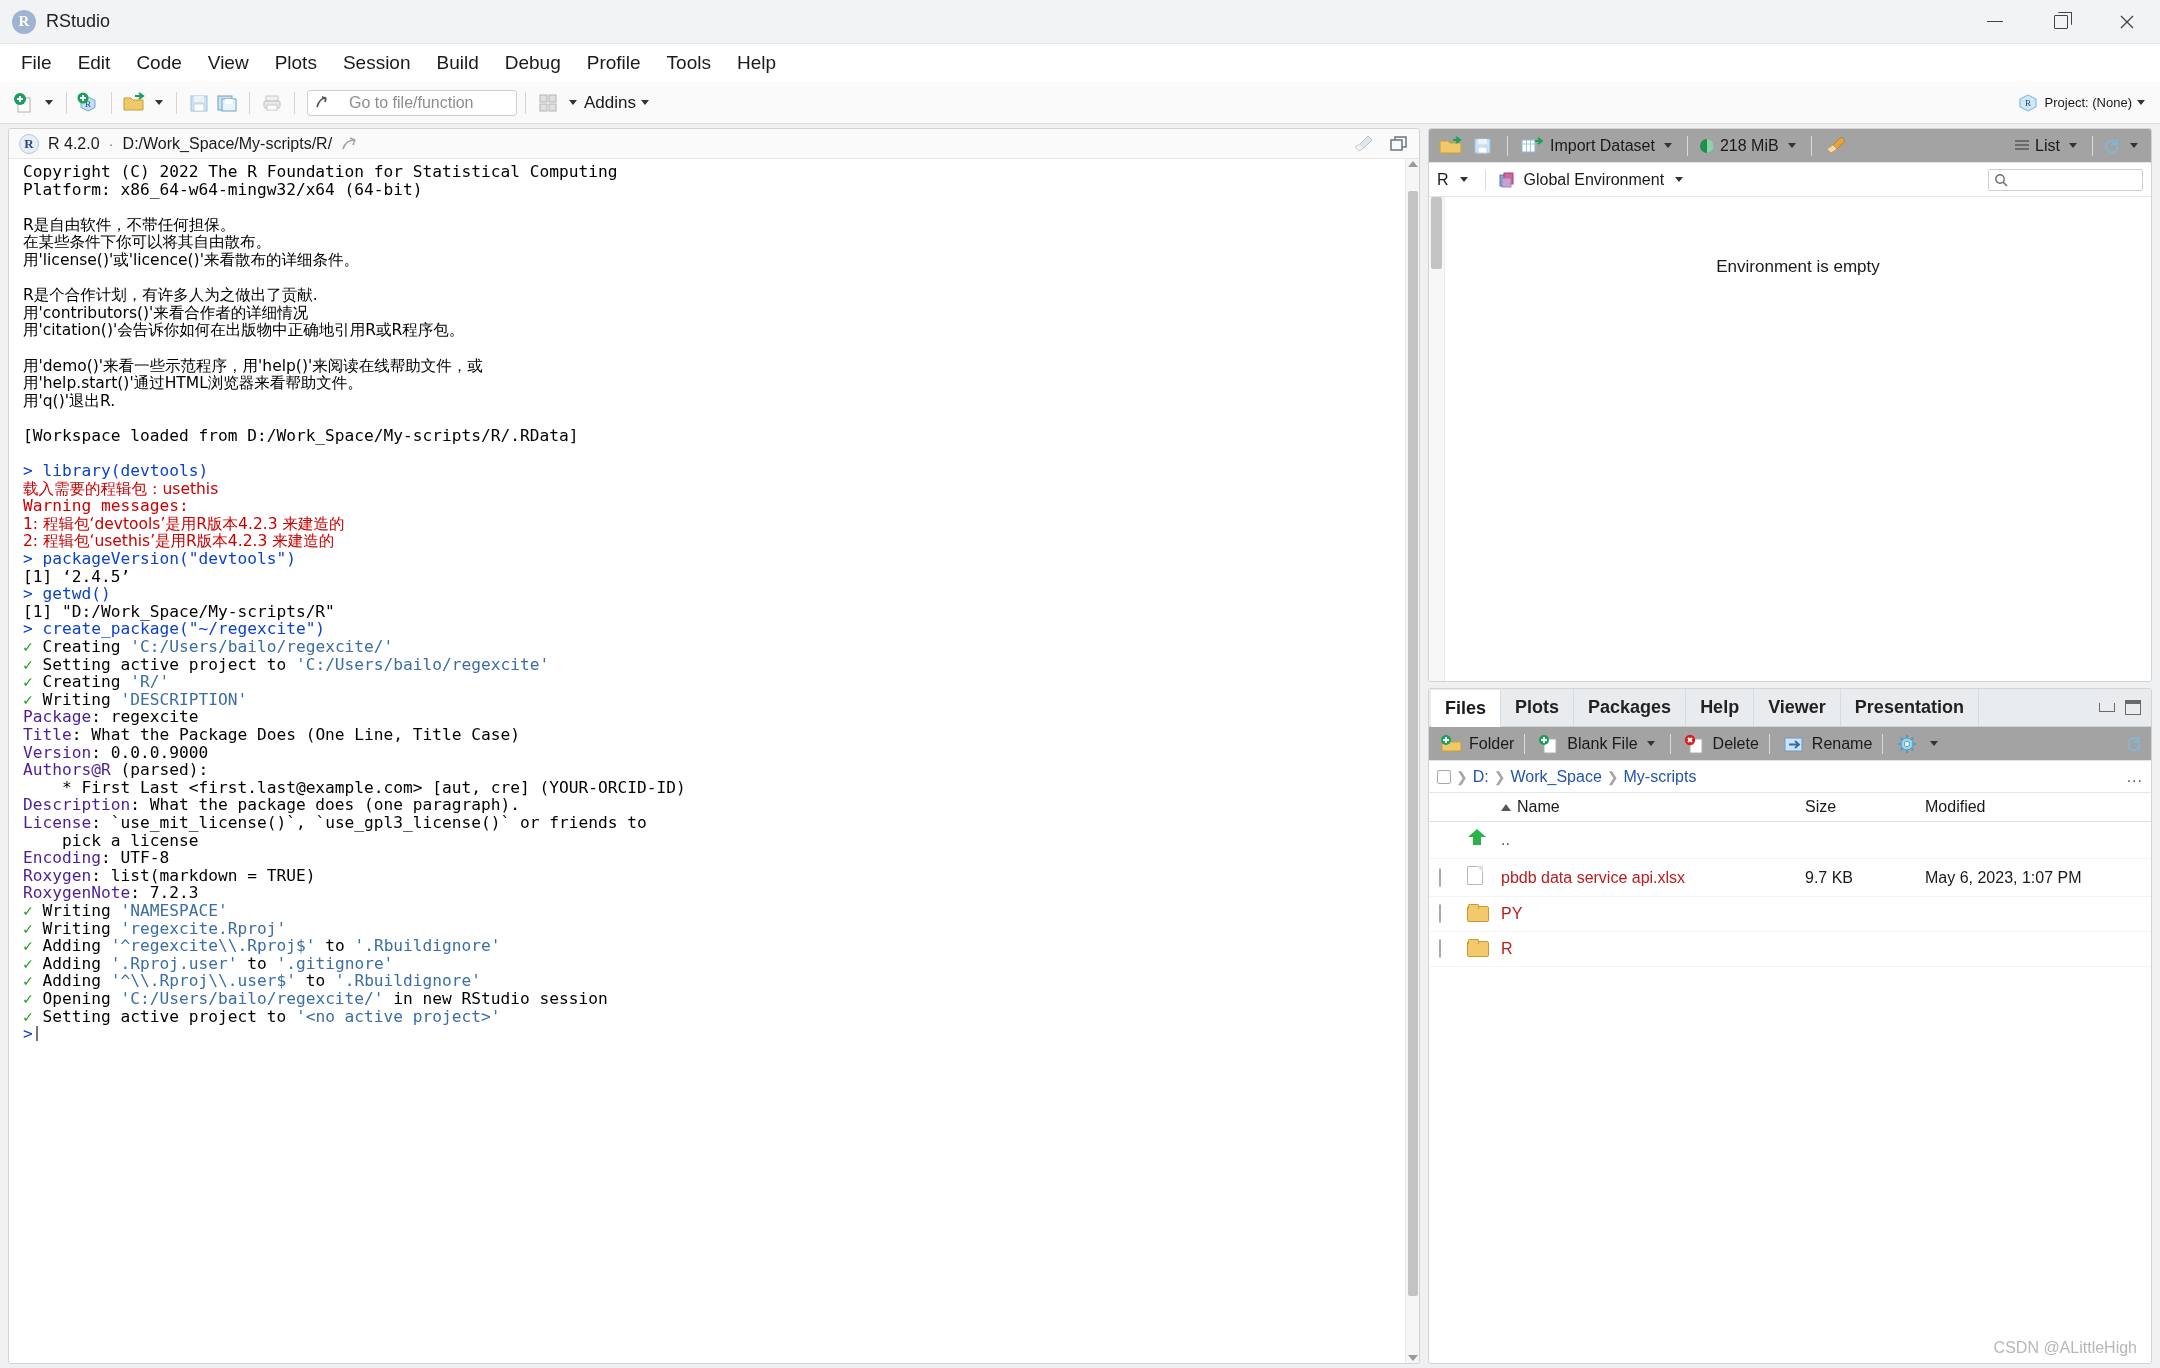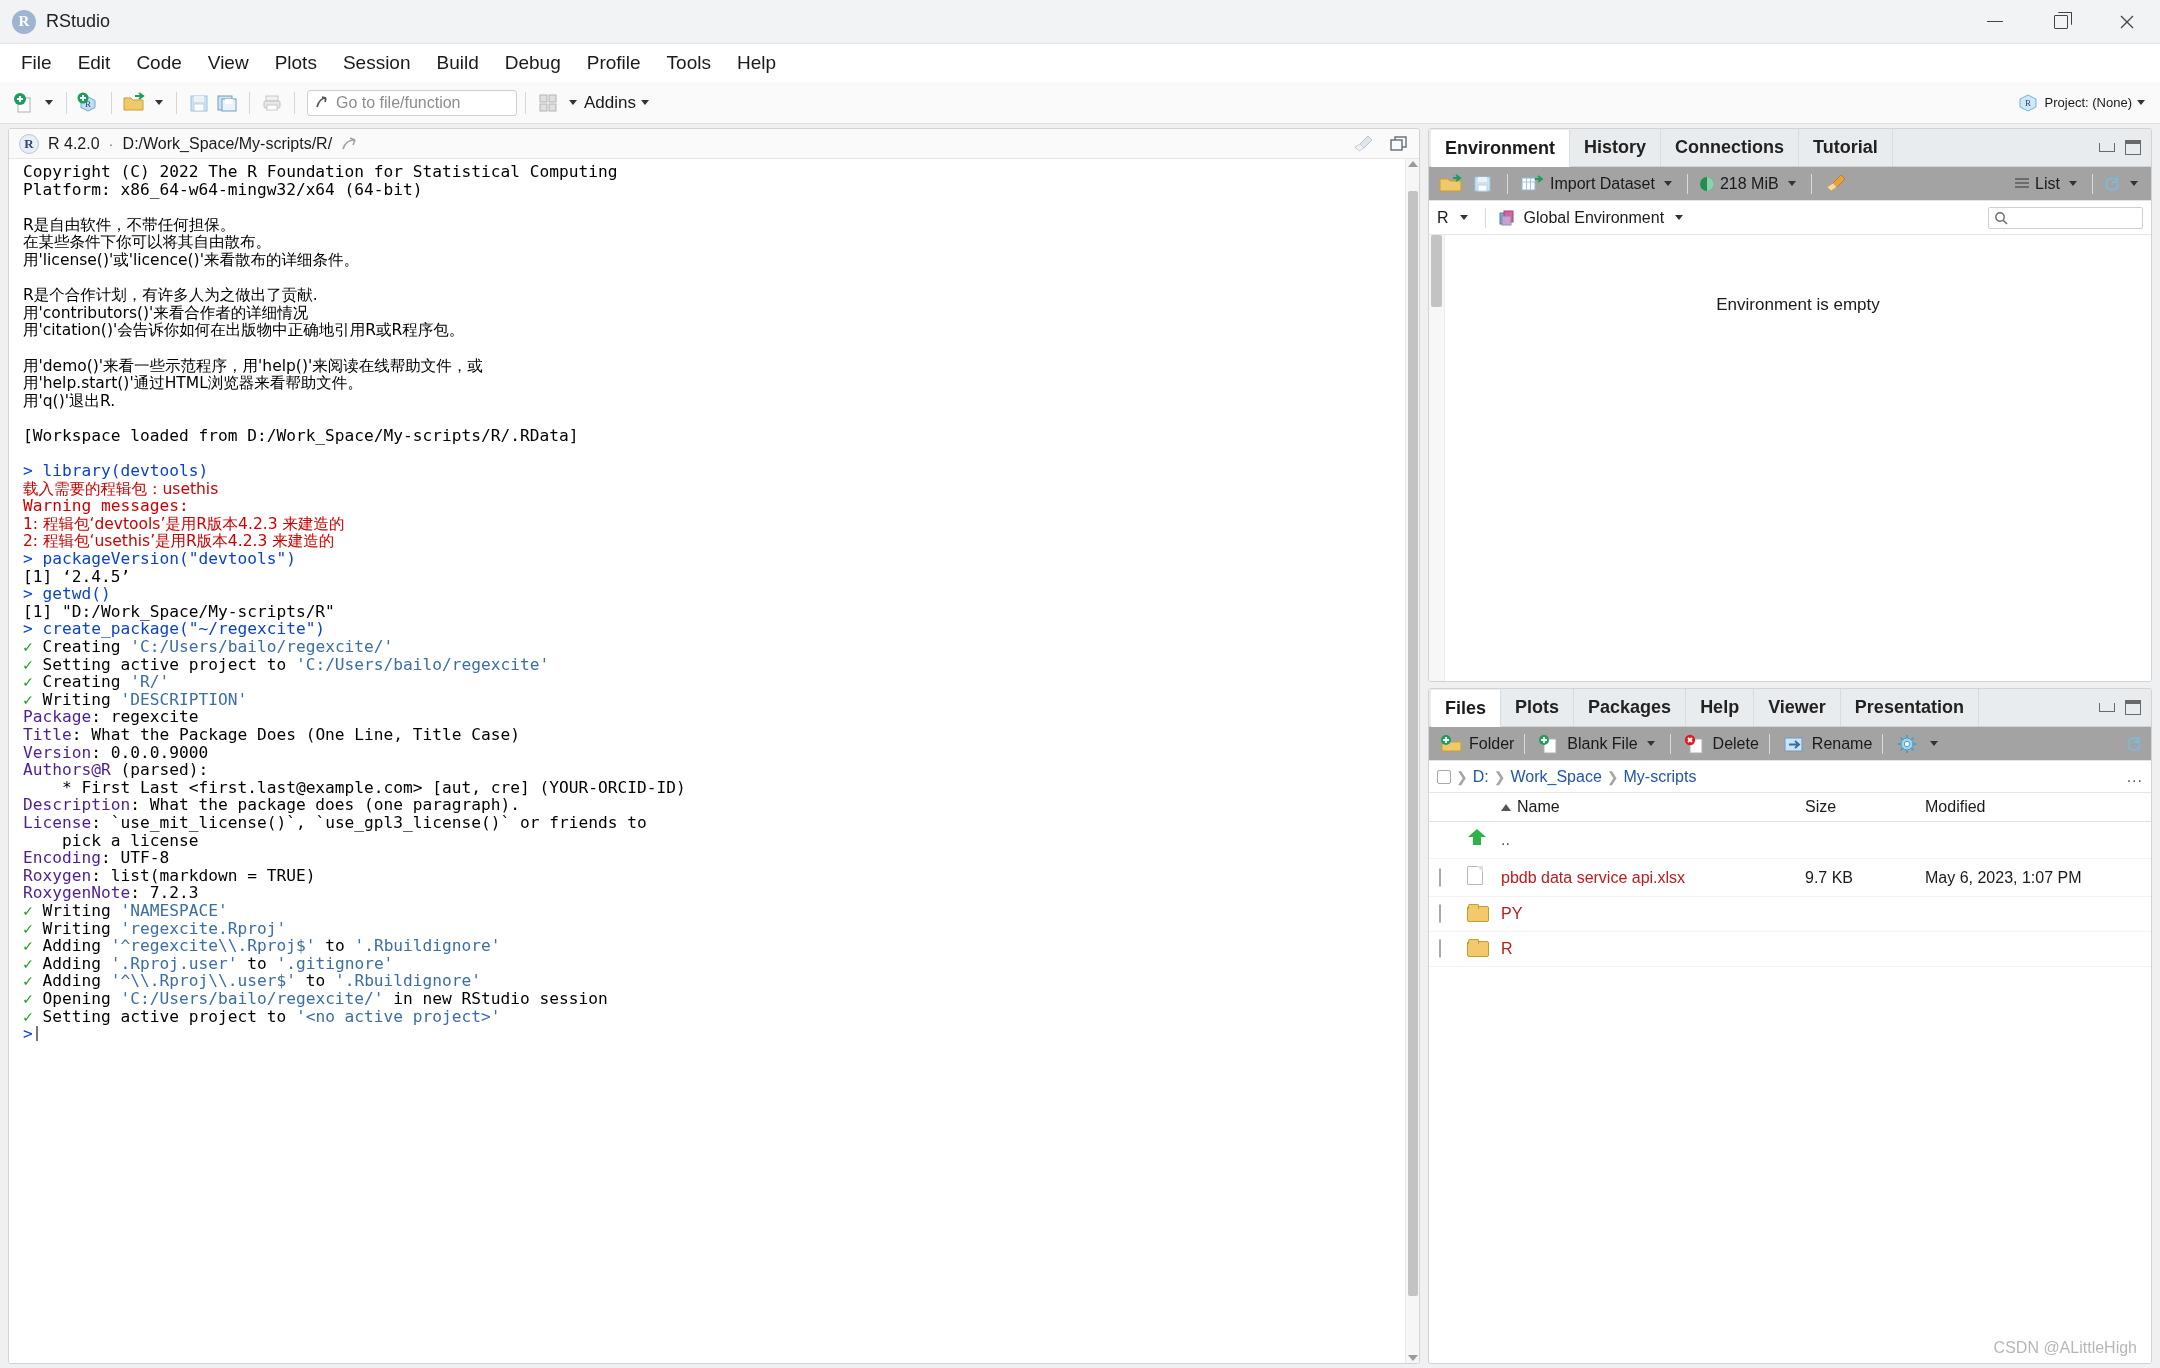--- a/index.html
+++ b/index.html
@@ -83,21 +83,21 @@
   .caret {
     width: 0; height: 0;
     border-left: 4px solid transparent; border-right: 4px solid transparent;
     border-top: 5px solid #333; margin: 0 5px;
   }
   .goto-box {
     width: 210px; height: 26px;
     border: 1px solid #cfcfcf; border-radius: 3px;
     background: #fff;
     display: flex; align-items: center;
-    padding: 0 6px; gap: 6px;
+    padding: 0 6px; gap: 19px;
     margin-left: 4px;
   }
   .goto-text { font-size: 16px; color: #8d8d8d; }
   .addins-label { font-size: 17px; color: #1a1a1a; margin-left: 2px; }
   .toolbar-spacer { flex: 1; }
   .project-label { font-size: 13px; color: #1a1a1a; }
 
   
   .body {
     flex: 1; display: flex;
@@ -489,31 +489,20 @@
             <span class="vs-arrow vs-down"></span>
           </div>
         </div>
 
       </div>
     </div>
 
     <div class="right-pane">
 
       <div class="panel" style="height:554px">
-        <div class="panel-tabs">
-          <div class="panel-tab active">Environment</div>
-          <div class="panel-tab">History</div>
-          <div class="panel-tab">Connections</div>
-          <div class="panel-tab">Tutorial</div>
-          <div class="tabs-spacer"></div>
-          <div class="panel-winctl">
-            <span class="minimize-ico"></span>
-            <span class="maximize-ico"></span>
-          </div>
-        </div>
 
         <div class="panel-toolbar">
           <div class="tb-btn">
             <svg width="24" height="20" viewBox="0 0 24 20">
               <path d="M1 5 h8 l2 2 h11 v10 H1 z" fill="#f0c96a" stroke="#c79f33"></path>
               <path d="M14 4 h6 M17 1 l4 3 l-4 3" stroke="#1a9e5e" stroke-width="2" fill="none"></path>
             </svg>
           </div>
           <div class="tb-btn">
             <svg width="20" height="20" viewBox="0 0 20 20">

